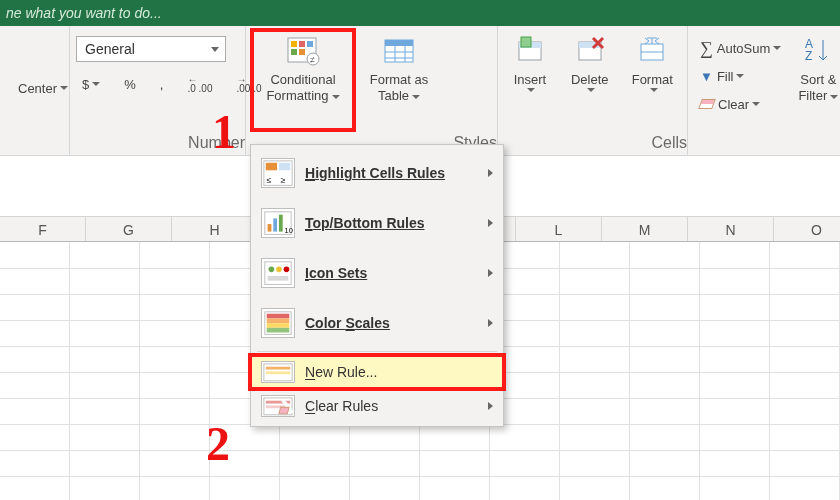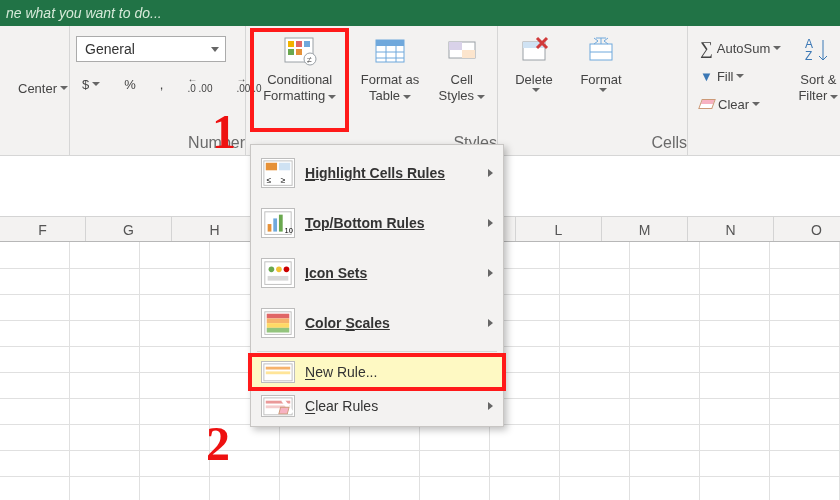--- a/index.html
+++ b/index.html
@@ -267,37 +267,37 @@
         <span class="iconbox">
           <svg viewBox="0 0 34 34">
             <rect x="3" y="6" width="28" height="22" fill="#fff" stroke="#6fa8dc"></rect>
             <rect x="3" y="6" width="28" height="6" fill="#6fa8dc"></rect>
             <path d="M3 18h28M3 24h28M13 6v22M23 6v22" stroke="#6fa8dc"></path>
           </svg>
         </span>
         <span class="lbl">Format as</span>
         <span class="lbl">Table<span class="tri"></span></span>
       </div>
-      <div class="big-btn" style="width:60px">
+    </div>
+    <div class="group-label" style="left:106px">Styles</div>
+  </div>
+
+  <div class="group" style="width:190px">
+    <div class="row" style="align-items:flex-start">
+      <div class="big-btn" style="width:56px">
         <span class="iconbox">
           <svg viewBox="0 0 34 34">
-            <rect x="4" y="8" width="26" height="16" fill="#fff" stroke="#9aa0a6"></rect>
-            <rect x="4" y="8" width="13" height="8" fill="#d9d2e9"></rect>
-            <rect x="17" y="16" width="13" height="8" fill="#fce5cd"></rect>
-          </svg>
-        </span>
-        <span class="lbl">Cell</span>
-        <span class="lbl">Styles<span class="tri"></span></span>
-      </div>
-    </div>
-    <div class="group-label" style="left:106px">Styles</div>
-  </div>
-
-  <div class="group" style="width:190px">
-    <div class="row" style="align-items:flex-start">
+              <rect x="6" y="8" width="22" height="18" fill="#fff" stroke="#9aa0a6"></rect>
+              <rect x="6" y="8" width="22" height="6" fill="#cfe2f3"></rect>
+              <rect x="8" y="3" width="10" height="10" fill="#8fce8f" stroke="#49a349"></rect>
+            </svg>
+        </span>
+        <span class="lbl">Insert</span>
+          <span class="tri"></span>
+      </div>
       <div class="big-btn" style="width:60px">
         <span class="iconbox">
           <svg viewBox="0 0 34 34">
               <rect x="6" y="8" width="22" height="18" fill="#fff" stroke="#9aa0a6"></rect>
               <rect x="6" y="8" width="22" height="6" fill="#cfe2f3"></rect>
               <path d="M20 4l10 10M30 4l-10 10" stroke="#d13b3b" stroke-width="3"></path>
             </svg>
         </span>
         <span class="lbl">Delete</span>
           <span class="tri"></span>

